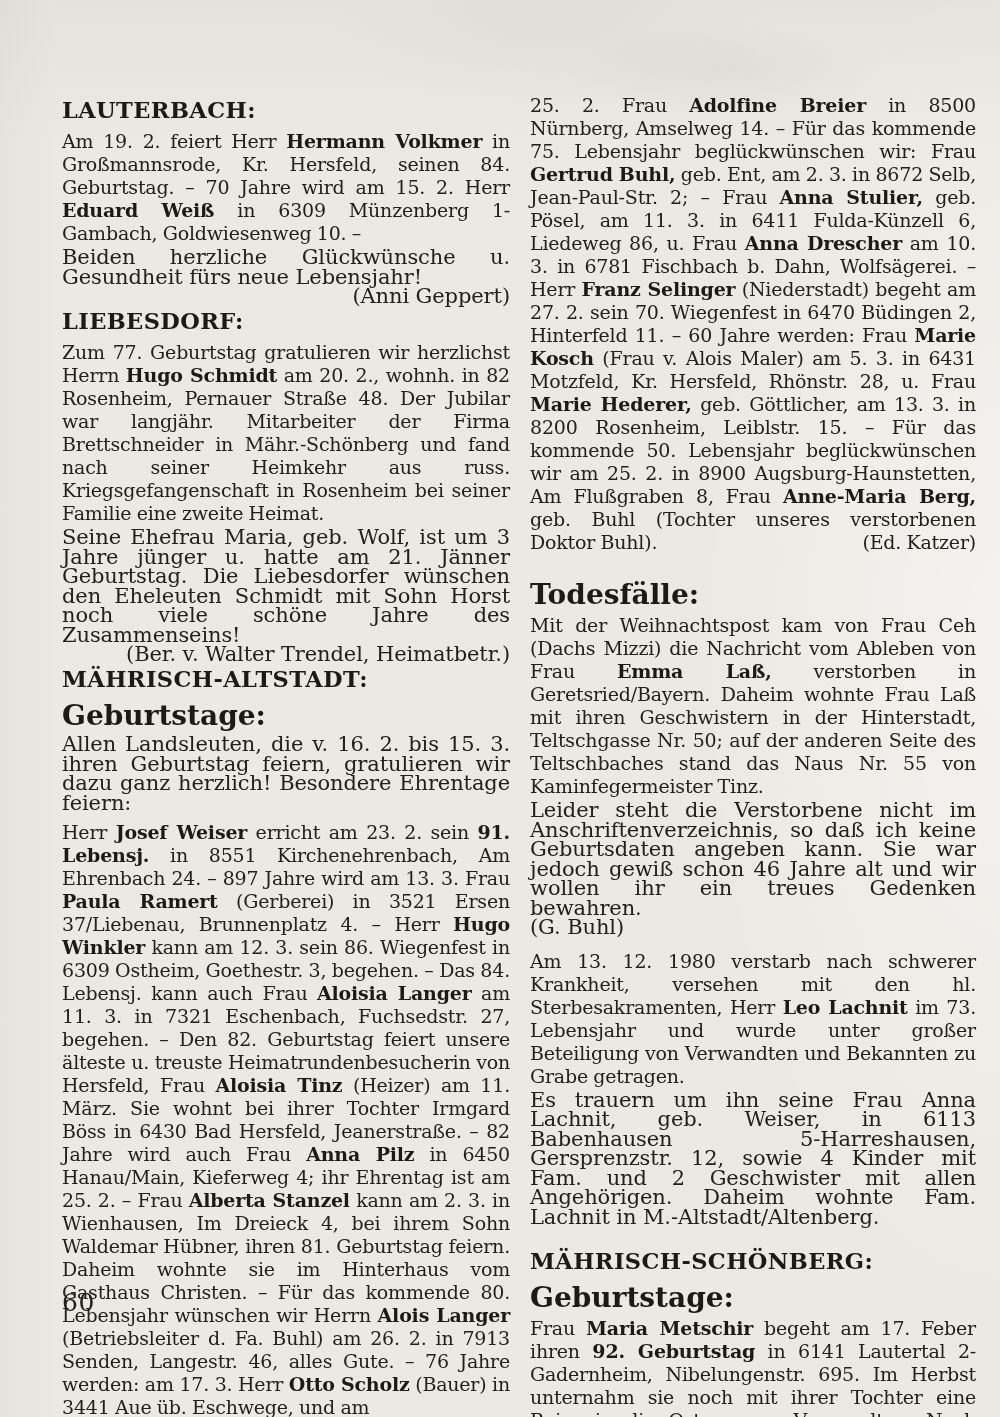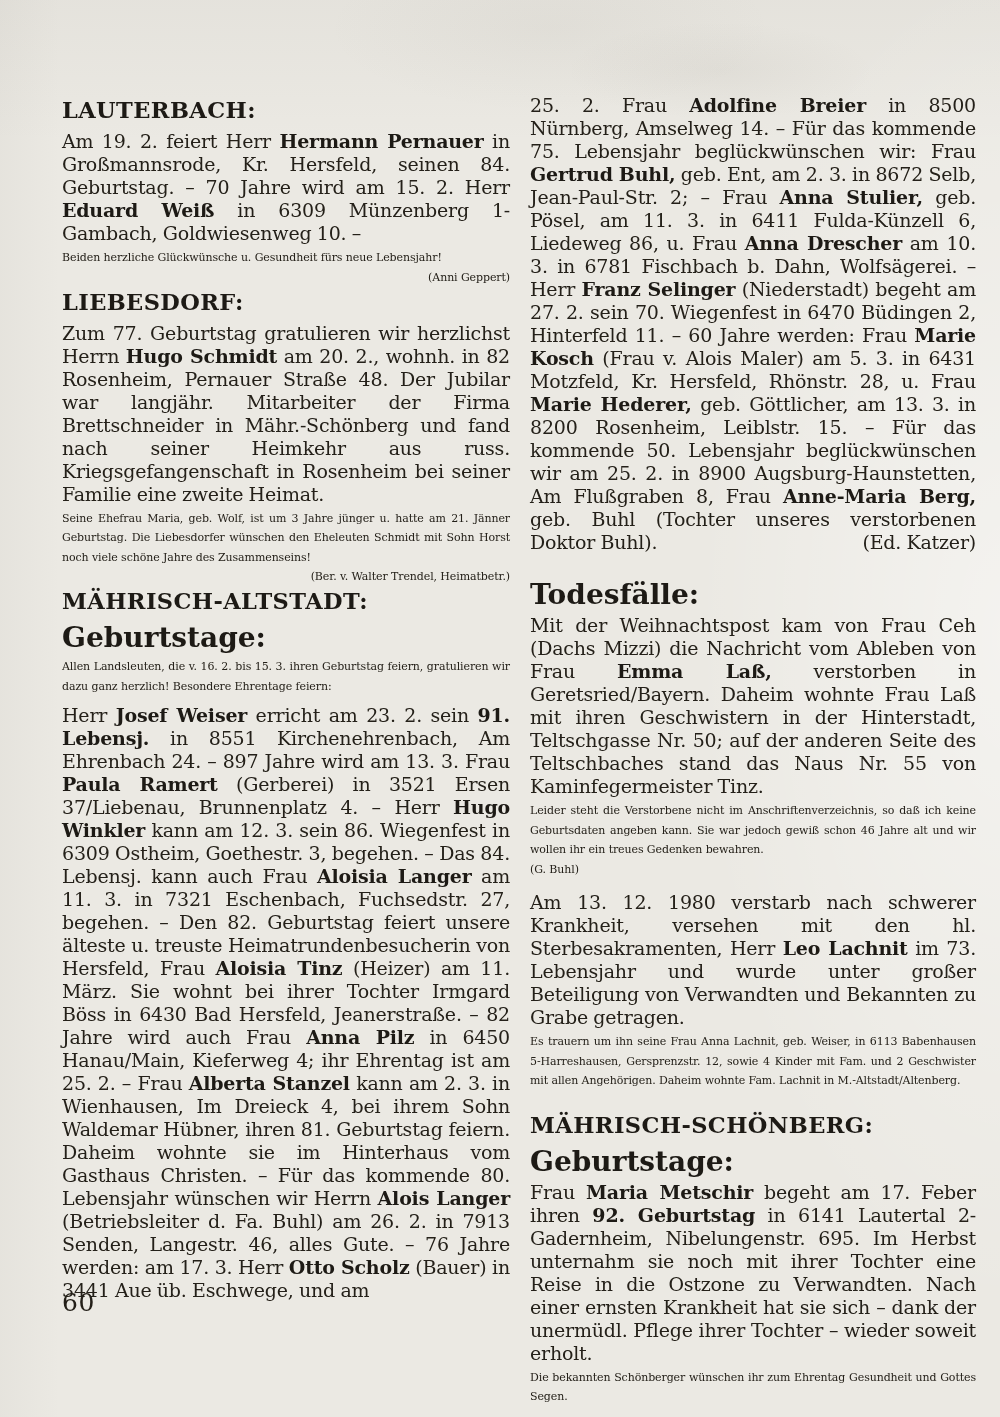--- a/index.html
+++ b/index.html
@@ -29,21 +29,21 @@
   }
   .h-sub {
     font-size:28px; font-weight:bold; color:#1d1a15;
     margin:2px 0 3px 0;
   }
   .body {
     font-size:19px; line-height:23px;
     text-align:justify; letter-spacing:-0.2px; word-spacing:-0.5px;
   }
   .small {
-    font-size:11px; line-height:19.5px;
+    font-size:21px; line-height:19.5px;
     text-align:justify; letter-spacing:-0.1px;
   }
   .note-gap { margin-top:3px; }
   .mt8  { margin-top:8px; }
   .mt12 { margin-top:12px; }
   .mb6  { margin-bottom:24px; }
   .byline { float:right; padding-left:10px; }
   .byline-line { text-align:left; }
   b { font-weight:bold; color:#1d1a15; }
   .page-number {
@@ -53,21 +53,21 @@
 </style>
 </head>
 <body>
 
 <div class="page" style="--paper: #ebe9e3; --ink: #242019;">
 
   <div class="col col-left">
 
     <section class="sec">
       <h2 class="h-city">LAUTERBACH:</h2>
-      <p class="body"><span>Am 19. 2. feiert Herr </span><b>Hermann Pernauer</b><span> in Großmannsrode, Kr. Hersfeld, seinen 84. Geburtstag. – 70 Jahre wird am 15. 2. Herr </span><b>Eduard Weiß</b><span> in 6309 Münzenberg 1-Gambach, Goldwiesenweg 10. –</span></p>
+      <p class="body"><span>Am 19. 2. feiert Herr </span><b>Hermann Volkmer</b><span> in Großmannsrode, Kr. Hersfeld, seinen 84. Geburtstag. – 70 Jahre wird am 15. 2. Herr </span><b>Eduard Weiß</b><span> in 6309 Münzenberg 1-Gambach, Goldwiesenweg 10. –</span></p>
       <p class="small note-gap"><span>Beiden herzliche Glückwünsche u. Gesundheit fürs neue Lebensjahr!</span><span class="byline">(Anni Geppert)</span></p>
     </section>
 
     <section class="sec">
       <h2 class="h-city">LIEBESDORF:</h2>
       <p class="body"><span>Zum 77. Geburtstag gratulieren wir herzlichst Herrn </span><b>Hugo Schmidt</b><span> am 20. 2., wohnh. in 82 Rosenheim, Pernauer Straße 48. Der Jubilar war langjähr. Mitarbeiter der Firma Brettschneider in Mähr.-Schönberg und fand nach seiner Heimkehr aus russ. Kriegsgefangenschaft in Rosenheim bei seiner Familie eine zweite Heimat.</span></p>
       <p class="small note-gap"><span>Seine Ehefrau Maria, geb. Wolf, ist um 3 Jahre jünger u. hatte am 21. Jänner Geburtstag. Die Liebesdorfer wünschen den Eheleuten Schmidt mit Sohn Horst noch viele schöne Jahre des Zusammenseins!</span><span class="byline">(Ber. v. Walter Trendel, Heimatbetr.)</span></p>
     </section>
 
     <section class="sec">

